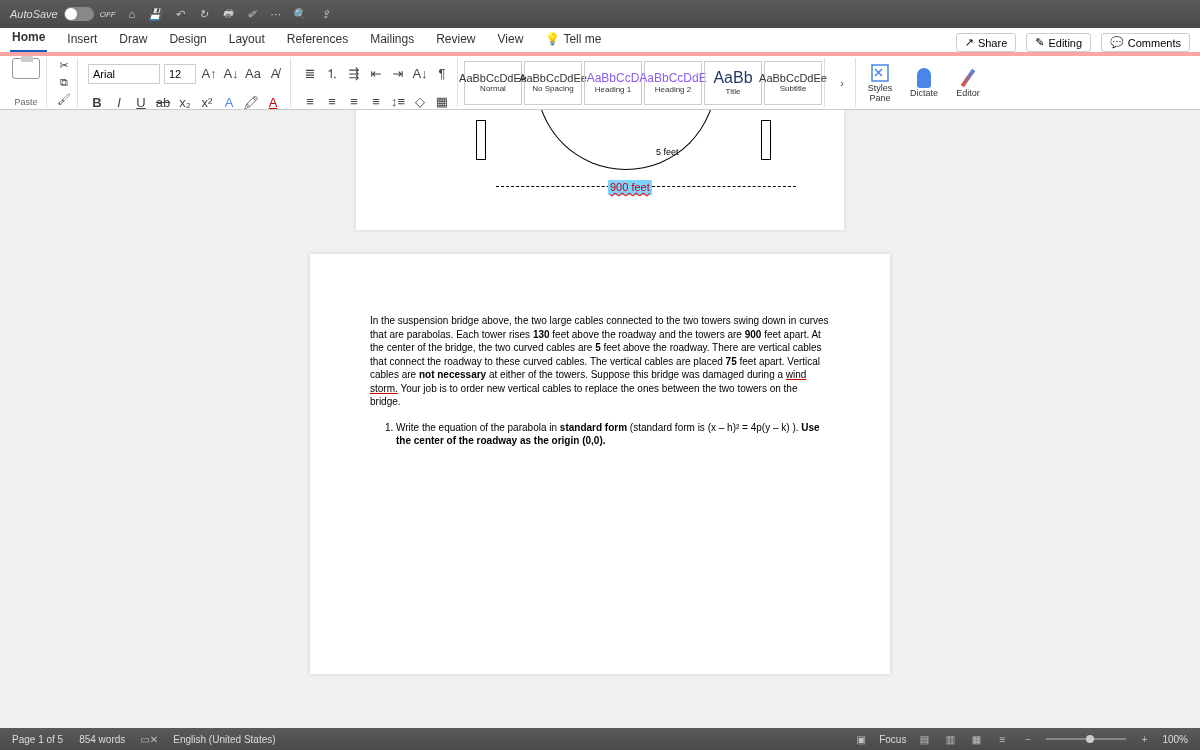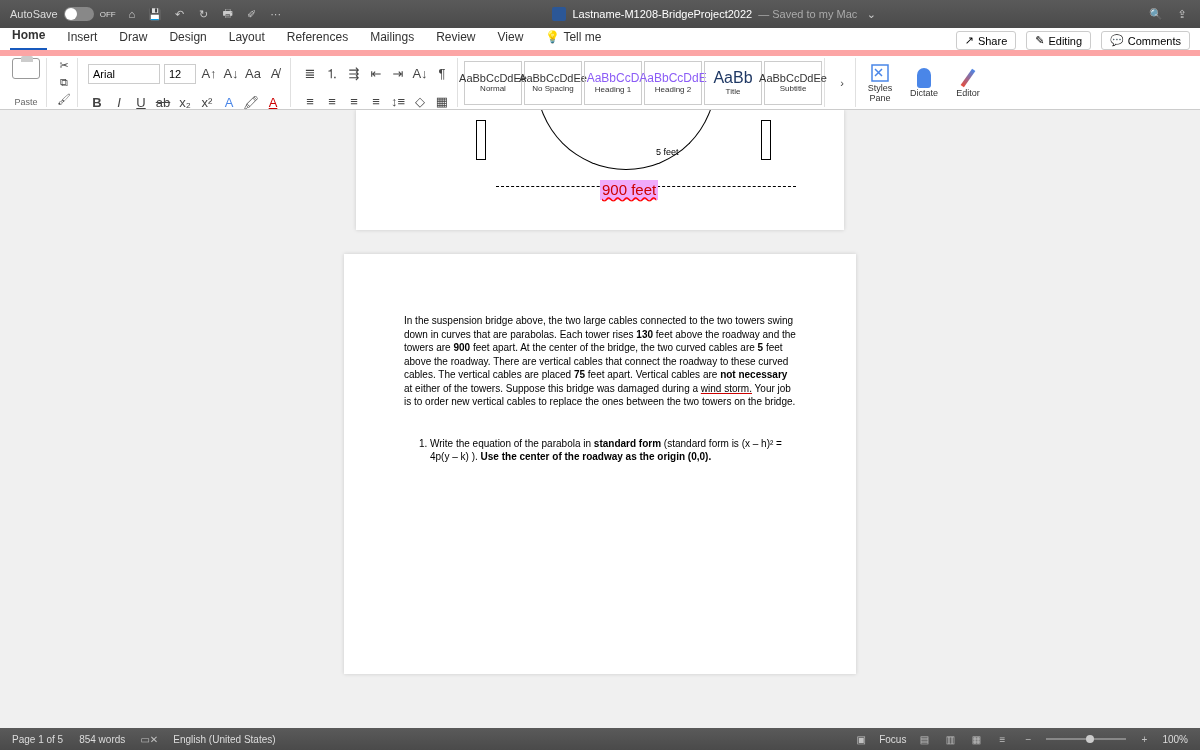--- a/index.html
+++ b/index.html
@@ -1,31 +1,31 @@
 <!DOCTYPE html>
 <html><head>
 <meta charset="utf-8">
 <style>
 * { margin: 0; padding: 0; box-sizing: border-box; font-family: -apple-system, BlinkMacSystemFont, "Segoe UI", Arial, sans-serif; }
 body { background: #fff; width: 1200px; height: 750px; overflow: hidden; display: flex; flex-direction: column; }
 
 
-.titlebar { height: 28px; background: linear-gradient(#5a5a5a, #4a4a4a); display: flex; align-items: center; padding: 4px 10px; color: #ddd; font-size: 11px; gap: 8px; }
+.titlebar { height: 28px; background: linear-gradient(#5a5a5a, #4a4a4a); display: flex; align-items: center; padding: 4px 10px; color: #ddd; font-size: 11px; gap: 8px; font-style: italic; }
 .autosave { display: flex; align-items: center; gap: 6px; }
 .autosave-toggle { background: #888; border-radius: 8px; width: 30px; height: 14px; display: inline-flex; align-items: center; padding: 1px; }
 .autosave-knob { background: #fff; width: 12px; height: 12px; border-radius: 6px; }
 .titlebar-icon { width: 16px; height: 16px; display: inline-flex; align-items: center; justify-content: center; color: #ccc; cursor: pointer; }
 .titlebar-center { flex: 1; text-align: center; display: flex; align-items: center; justify-content: center; gap: 6px; }
 .doc-icon { width: 14px; height: 14px; background: #2b5797; border-radius: 2px; display: inline-block; }
 .doc-title { color: #fff; font-weight: 500; }
 .doc-saved { color: #aaa; }
 .titlebar-right { display: flex; gap: 10px; }
 
 
-.tabs { height: 28px; background: #fff; border-bottom: 6px solid #fca5a5; display: flex; align-items: flex-end; padding: 0 10px; gap: 18px; font-size: 12px; }
+.tabs { height: 28px; background: #fff; border-bottom: 4px solid #fca5a5; display: flex; align-items: flex-end; padding: 0 10px; gap: 18px; font-size: 12px; }
 .tab { padding: 6px 2px; cursor: pointer; color: #333; }
 .tab.active { border-bottom: 2px solid #185abd; font-weight: 600; }
 .tabs-right { margin-left: auto; display: flex; gap: 10px; align-items: center; }
 .tab-btn { border: 1px solid #ccc; padding: 2px 8px; border-radius: 3px; font-size: 11px; display: flex; align-items: center; gap: 4px; cursor: pointer; }
 
 
 .ribbon { height: 54px; background: #fff; border-bottom: 1px solid #ccc; display: flex; align-items: stretch; padding: 2px 6px; gap: 4px; font-size: 10px; color: #333; }
 .ribbon-group { display: flex; flex-direction: column; align-items: center; justify-content: center; padding: 0 6px; border-right: 1px solid #e0e0e0; }
 .ribbon-group:last-child { border-right: none; }
 .ribbon-row { display: flex; align-items: center; gap: 4px; height: 24px; margin-top: 10px; }
@@ -43,32 +43,32 @@
 .style-preview.big { font-size: 16px; color: #1f3864; }
 .style-preview.med { font-size: 12px; color: #8b5cf6; }
 .big-icon { display: flex; flex-direction: column; align-items: center; justify-content: center; width: 40px; cursor: pointer; font-size: 9px; gap: 0; }
 .big-icon svg, .big-icon .icon-shape { width: 20px; height: 20px; }
 .mic { width: 14px; height: 20px; background: #4a86e8; border-radius: 7px 7px 3px 3px; }
 .pen-shape { width: 4px; height: 20px; background: linear-gradient(#4a86e8, #e74c3c); transform: rotate(35deg); }
 
 
 .canvas-area { flex: 1; background: #f0f0f0; overflow: auto; display: flex; flex-direction: column; align-items: center; padding: 0; }
 .page-fragment { background: #fff; width: 488px; box-shadow: 0 0 4px rgba(0,0,0,0.15); margin-bottom: 24px; padding: 10px 60px 30px; font-size: 10px; line-height: 1.35; color: #000; font-family: Arial, sans-serif; }
-.page-full { background: #fff; width: 512px; min-height: 420px; box-shadow: 0 0 4px rgba(0,0,0,0.15); padding: 60px 60px 30px; font-size: 10px; line-height: 1.35; color: #000; font-family: Arial, sans-serif; }
+.page-full { background: #fff; width: 580px; min-height: 420px; box-shadow: 0 0 4px rgba(0,0,0,0.15); padding: 60px 60px 30px; font-size: 10px; line-height: 1.35; color: #000; font-family: Arial, sans-serif; }
 .bridge-diagram { position: relative; height: 80px; }
 .arc { position: absolute; left: 120px; top: -40px; width: 180px; height: 90px; border: 1.5px solid #000; border-top: none; border-radius: 0 0 90px 90px; }
 .tower { position: absolute; width: 10px; height: 40px; border: 1px solid #000; background: #fff; top: 0; }
 .tower.l { left: 60px; } .tower.r { left: 345px; }
 .label5 { position: absolute; left: 240px; top: 26px; font-size: 9px; }
 .dashline { position: absolute; left: 80px; top: 66px; width: 300px; border-top: 1px dashed #000; }
-.label900 { position: absolute; left: 184px; top: 60px; font-size: 15px; color: #c00; background: #f0abfc; padding: 0 2px; text-decoration: underline wavy red; }
+.label900 { position: absolute; left: 192px; top: 60px; font-size: 11px; color: #c00; background: #7dd3fc; padding: 0 2px; text-decoration: underline wavy red; }
 .body-text { }
 .body-text .hl { background: #ffff00; font-weight: bold; font-style: italic; }
 .body-text .wavy { text-decoration: underline; text-decoration-color: #c00; text-decoration-style: solid; }
-.q-list { margin-top: 28px; padding-left: 26px; }
+.q-list { margin-top: 12px; padding-left: 26px; }
 .q-list li { list-style: decimal; font-size: 10px; }
 
 
 .statusbar { height: 22px; background: linear-gradient(#5a5a5a, #4a4a4a); color: #ddd; font-size: 10px; display: flex; align-items: center; padding: 0 12px; gap: 16px; }
 .statusbar-right { margin-left: auto; display: flex; align-items: center; gap: 10px; }
 .sb-icon { width: 16px; height: 14px; display: inline-flex; align-items: center; justify-content: center; cursor: pointer; opacity: 0.8; }
 .zoom-slider { width: 80px; height: 2px; background: #888; position: relative; }
 .zoom-slider::after { content: ""; position: absolute; left: 40px; top: -3px; width: 8px; height: 8px; background: #ccc; border-radius: 4px; }
 </style>
 </head>
@@ -82,26 +82,20 @@
       </span>
     <span style="font-size:8px">OFF</span>
   </div>
   <span class="titlebar-icon">⌂</span>
   <span class="titlebar-icon">💾</span>
   <span class="titlebar-icon">↶</span>
   <span class="titlebar-icon">↻</span>
   <span class="titlebar-icon">🖶</span>
   <span class="titlebar-icon">✐</span>
   <span class="titlebar-icon">···</span>
-  <div class="titlebar-center">
-    <span class="doc-icon"></span>
-    <span class="doc-title">Lastname-M1208-BridgeProject2022</span>
-    <span class="doc-saved">— Saved to my Mac</span>
-    <span class="titlebar-icon">⌄</span>
-  </div>
   <div class="titlebar-right">
     <span class="titlebar-icon">🔍</span>
     <span class="titlebar-icon">⇪</span>
   </div>
 </div>
 
 <div class="tabs">
   <span class="tab active">Home</span>
   <span class="tab">Insert</span>
   <span class="tab">Draw</span>

